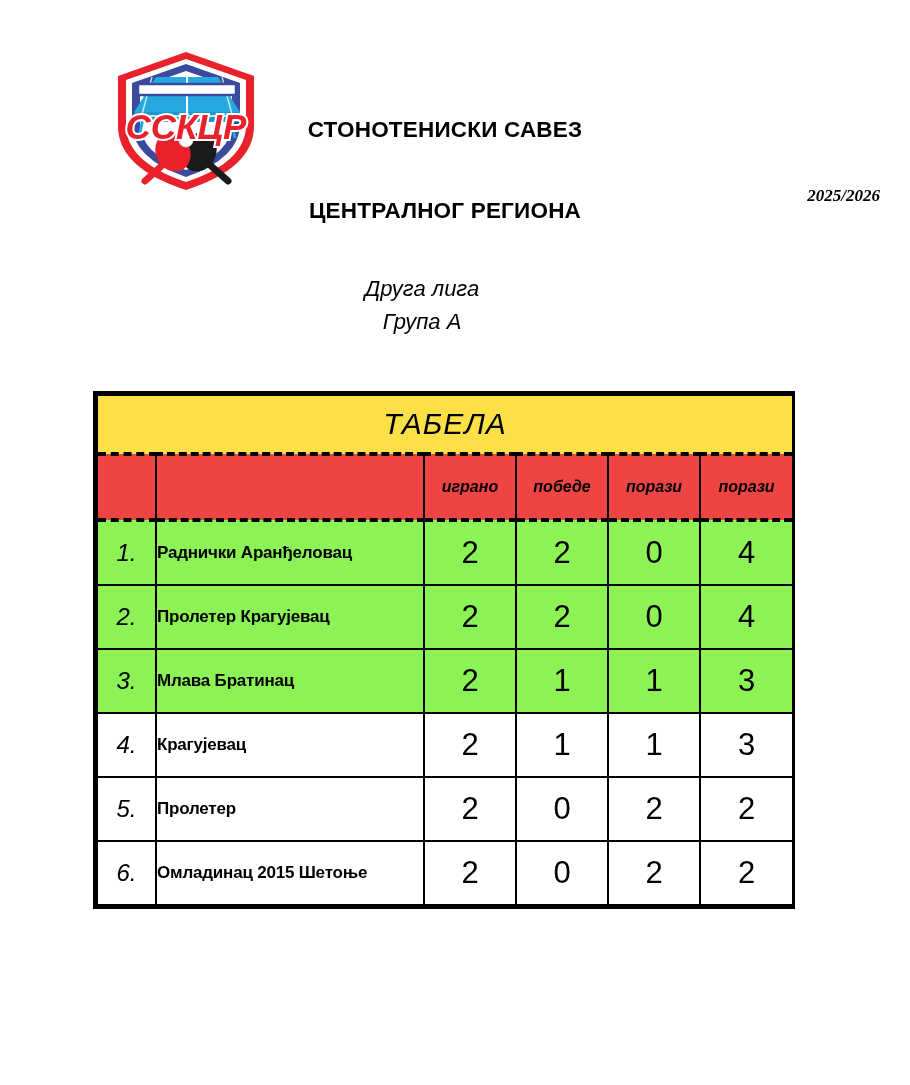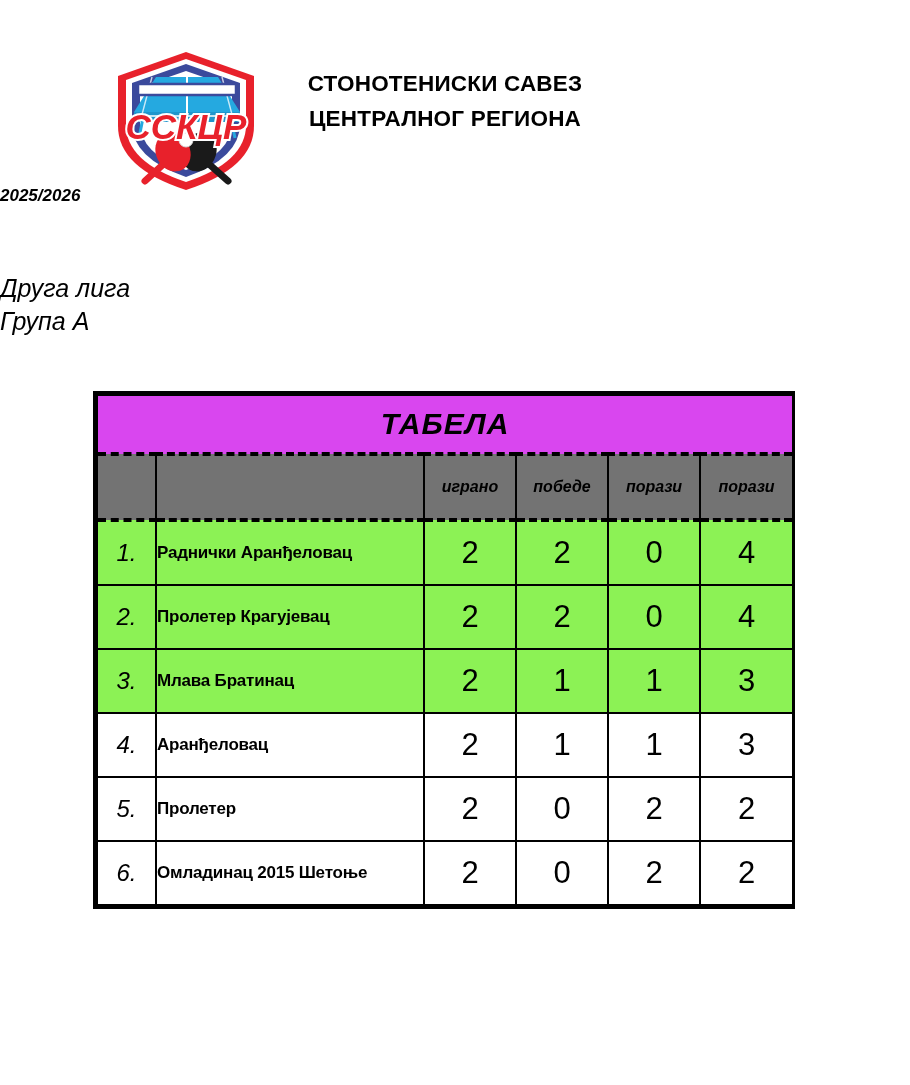--- a/index.html
+++ b/index.html
@@ -37,41 +37,43 @@
     position: absolute;
     left: 275px;
     top: 66px;
     width: 340px;
     text-align: center;
     font-weight: bold;
     font-size: 22.5px;
     line-height: 35px;
     letter-spacing: 0.2px;
   }
-  .org-title div { white-space: nowrap; }
+  .org-title div { white-space: nowrap; margin-top: 46px; }
 
   .season {
     position: absolute;
     left: 0;
     top: 186px;
     width: 880px;
+    text-align: right;
     font-weight: bold;
     font-style: italic;
     font-size: 17px;
+    font-family: Liberation Serif, serif;
   }
 
   
   .league-block {
     position: absolute;
     left: 0;
     top: 272px;
     width: 844px;
-    text-align: left;
-    font-style: italic;
-    font-size: 25px;
+    text-align: center;
+    font-style: italic;
+    font-size: 22px;
     line-height: 33px;
   }
 
   
   .standings-wrap {
     position: absolute;
     left: 93px;
     top: 391px;
     width: 702px;
     border: 5px solid #000000;
@@ -88,33 +90,33 @@
     margin: 0;
   }
 
   
   col.c-rank { width: 58px; }
   col.c-team { width: 268px; }
   col.c-stat { width: 92px; }
   col.c-stat-last { width: 92px; }
 
   .title-row td {
-    background: #d946ef;
+    background: #fde047;
     height: 56px;
     text-align: center;
     vertical-align: middle;
-    font-weight: bold;
+    font-weight: normal;
     font-style: italic;
     font-size: 30px;
     letter-spacing: 1px;
     border-bottom: 4px dashed #000000;
   }
 
   .colhead-row td {
-    background: #737373;
+    background: #ef4444;
     height: 62px;
     vertical-align: middle;
     text-align: center;
     font-weight: bold;
     font-style: italic;
     font-size: 16px;
     border-bottom: 4px dashed #000000;
     border-right: 2px solid #000000;
   }
   .colhead-row td.blank-rank { border-right: 2px solid #000000; }
@@ -246,21 +248,21 @@
         <td class="rank">3.</td>
         <td class="team">Млава Братинац</td>
         <td class="stat">2</td>
         <td class="stat">1</td>
         <td class="stat">1</td>
         <td class="stat">3</td>
       </tr>
 
       <tr class="data-row plain">
         <td class="rank">4.</td>
-        <td class="team">Аранђеловац</td>
+        <td class="team">Крагујевац</td>
         <td class="stat">2</td>
         <td class="stat">1</td>
         <td class="stat">1</td>
         <td class="stat">3</td>
       </tr>
 
       <tr class="data-row plain">
         <td class="rank">5.</td>
         <td class="team">Пролетер</td>
         <td class="stat">2</td>

